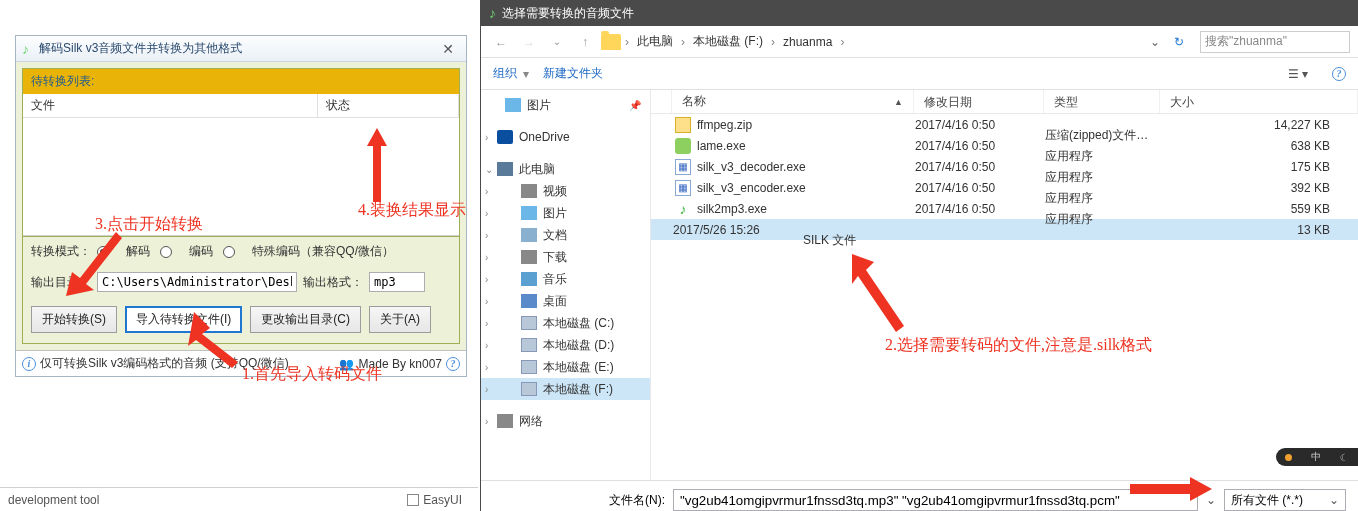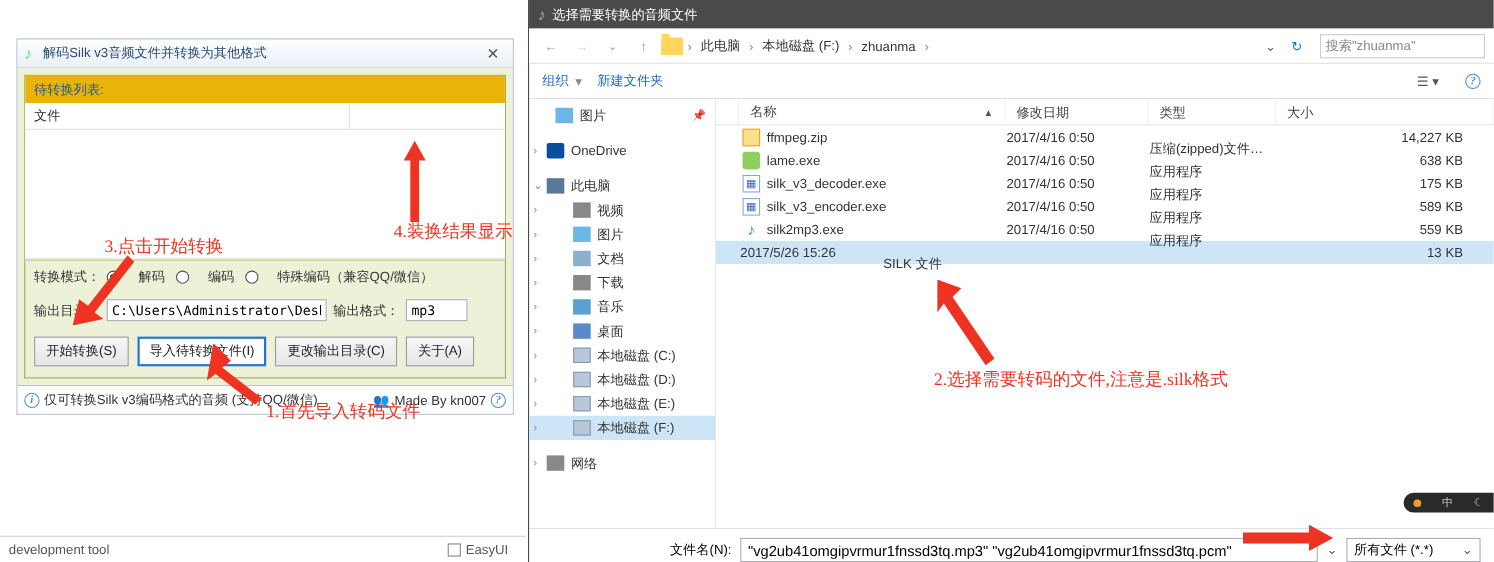--- a/index.html
+++ b/index.html
@@ -130,20 +130,21 @@
     <span class="t">解码Silk v3音频文件并转换为其他格式</span>
     <span class="close">✕</span>
   </div>
   <div class="app-body">
     <div class="panel">
       <div class="panel-head">待转换列表:</div>
       <div class="panel-content">
         <div class="list-area">
           <div class="list-head">
             <div class="c1">文件</div>
+            <div class="c2">状态</div>
           </div>
         </div>
       </div>
     </div>
     <div class="settings">
       <div class="settings-row">
         <span>转换模式：</span>
         <span class="radio">
             <span class="circ">
               <span class="dot"></span>
@@ -356,21 +357,21 @@
             <div class="fc-size">175 KB</div>
           </div>
           <div class="file-row">
             <div style="width:12px;"></div>
             <div class="fc-name">
               <span class="fico exe">▦</span>
               <span>silk_v3_encoder.exe</span>
             </div>
             <div class="fc-date">2017/4/16 0:50</div>
             <div class="fc-type">应用程序</div>
-            <div class="fc-size">589 KB</div>
+            <div class="fc-size">392 KB</div>
           </div>
           <div class="file-row">
             <div style="width:12px;"></div>
             <div class="fc-name">
               <span class="fico mus">♪</span>
               <span>silk2mp3.exe</span>
             </div>
             <div class="fc-date">2017/4/16 0:50</div>
             <div class="fc-type">应用程序</div>
             <div class="fc-size">559 KB</div>
@@ -389,21 +390,21 @@
     <input class="fname-inp" value="&quot;vg2ub41omgipvrmur1fnssd3tq.mp3&quot; &quot;vg2ub41omgipvrmur1fnssd3tq.pcm&quot;" style="">
     <span style="color:#555;">⌄</span>
     <div class="filter-sel">
       <span>所有文件 (*.*)</span>
       <span class="dd">⌄</span>
     </div>
   </div>
 
 </div>
 
-<div class="anno" style="left:849px; top:335px;">2.选择需要转码的文件,注意是.silk格式</div>
+<div class="anno" style="left:885px; top:335px;">2.选择需要转码的文件,注意是.silk格式</div>
 <svg class="arrow-red" style="left:852px; top:254px;" width="56" height="82">
   <polygon points="0,0 22,8 14,16 52,72 44,78 6,22 0,30" fill="#e32"></polygon>
 </svg>
 <svg class="arrow-red" style="left:1130px; top:475px;" width="82" height="28">
   <polygon points="82,14 60,2 60,9 0,9 0,19 60,19 60,26" fill="#e32"></polygon>
 </svg>
 
 <div class="ime">
   <span class="dot1"></span>
   <span>中</span>

